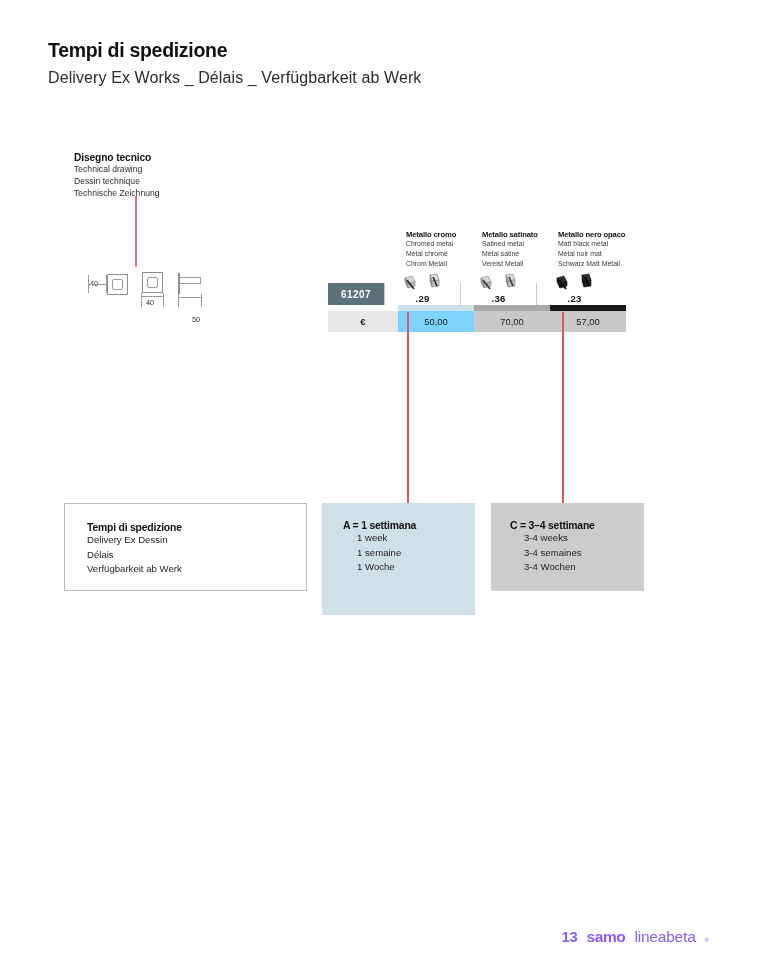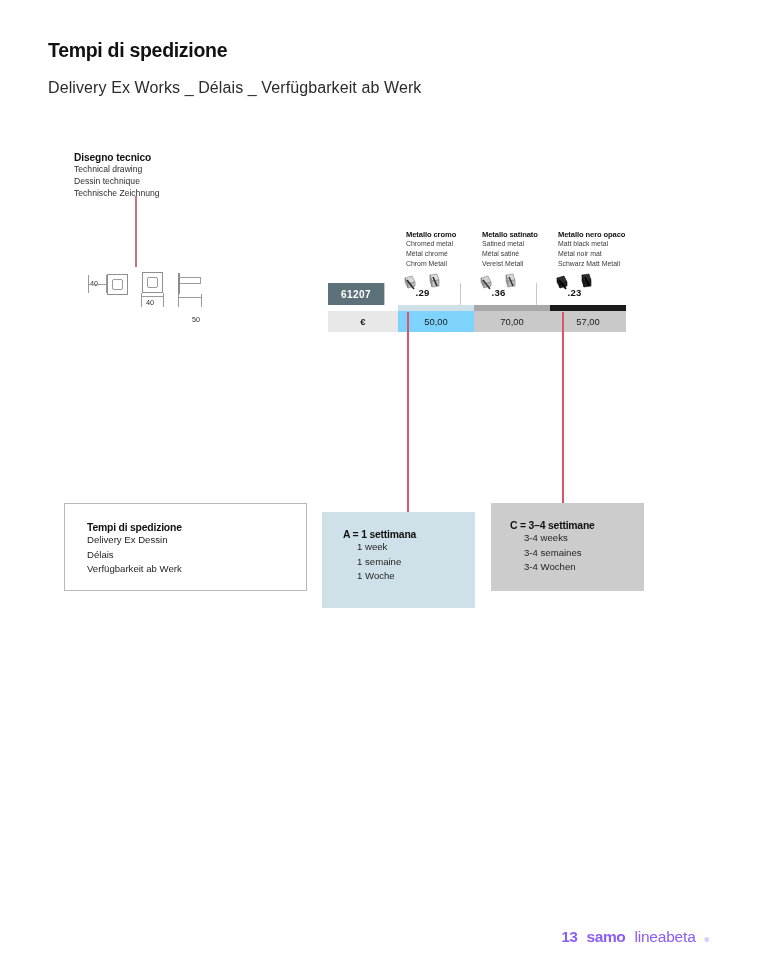--- a/index.html
+++ b/index.html
@@ -14,21 +14,21 @@
   .page { position: relative; width: 759px; height: 970px; background: #fff; }
 
   
   .hdr { position: absolute; left: 48px; top: 40px; }
   .hdr-title {
     font-size: 19.5px; font-weight: 700; letter-spacing: -0.3px;
     color: #111; line-height: 1.1;
   }
   .hdr-sub {
     font-size: 16px; font-weight: 400; color: #2b2b2b;
-    margin-top: 18px; letter-spacing: 0.1px; line-height: 1.15;
+    margin-top: 8px; letter-spacing: 0.1px; line-height: 1.15;
   }
 
   
   .td-block { position: absolute; left: 74px; top: 140px; margin-top: 12px; }
   .td-title { font-size: 10.2px; font-weight: 700; color: #111; letter-spacing: -0.1px; }
   .td-line { font-size: 8.6px; color: #2e2e2e; line-height: 1.42; }
 
   .td-connector {
     position: absolute; left: 135px; top: 196px;
     width: 1.6px; height: 71px; background: #c4737f;
@@ -70,21 +70,21 @@
   }
 
   .var-cell {
     width: 76px; height: 22px; background: #ffffff; position: relative;
     display: flex; align-items: flex-end; justify-content: center;
     border-left: 1px solid #c9c9c9;
   }
   .var-cell:first-of-type { border-left: 1px solid #c9c9c9; }
   .var-code {
     font-size: 9.6px; font-weight: 700; color: #111; letter-spacing: 0.2px;
-    position: relative; z-index: 3; padding-bottom: 7px;
+    position: relative; z-index: 3; padding-bottom: 1px;
   }
   .swatch-bar { width: 76px; height: 6px; }
 
   .price-cell {
     width: 76px; height: 21px; position: relative;
     display: flex; align-items: center; justify-content: center;
     font-size: 9.4px; color: #1c1c1c;
   }
 
   
@@ -97,21 +97,21 @@
 
   
   .red-conn { position: absolute; width: 1.6px; background: #d9566a; }
 
   
   .legend-box { position: absolute; }
   .lg-outline {
     left: 64px; top: 503px; width: 243px; height: 88px;
     border: 1px solid #b9b9b9; background: #ffffff;
   }
-  .lg-blue { left: 322px; top: 503px; width: 153px; height: 96px; background: #cfe1e8; margin-top: 9px; }
+  .lg-blue { left: 322px; top: 503px; width: 153px; height: 112px; background: #cfe1e8; }
   .lg-gray { left: 491px; top: 503px; width: 153px; height: 88px; background: #cccccc; }
 
   .lg-inner { position: absolute; }
   .lg-title { font-size: 10.4px; font-weight: 700; color: #111; letter-spacing: -0.2px; white-space: nowrap; }
   .lg-line { font-size: 9.6px; color: #1f1f1f; line-height: 1.52; white-space: nowrap; }
 
   
   .footer {
     position: absolute; right: 50px; bottom: 24px;
     display: flex; align-items: baseline; gap: 9px;

